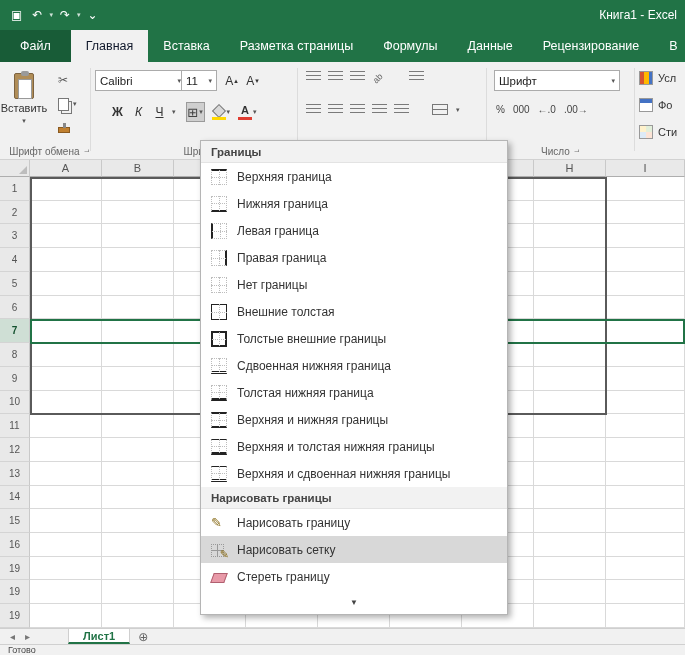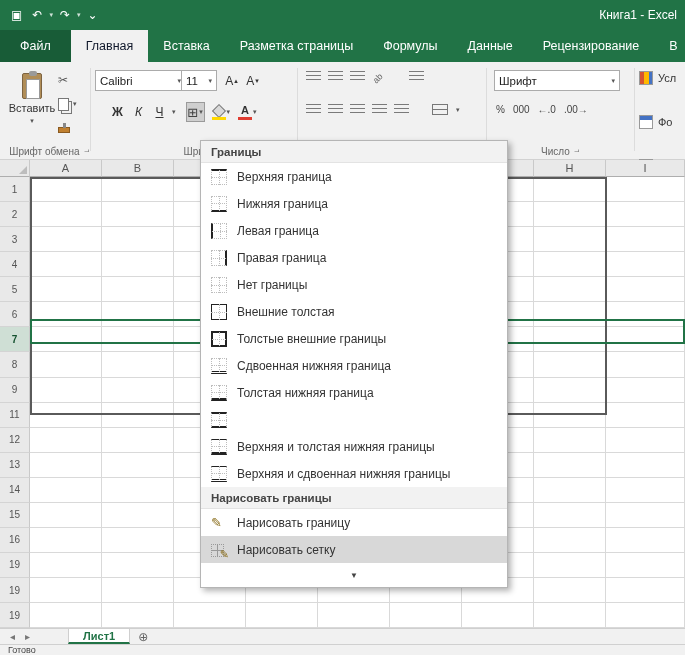--- a/index.html
+++ b/index.html
@@ -19,21 +19,21 @@
   .tab { line-height:32px; padding:0 15px; color:#fff; font-size:12.5px; white-space:nowrap; cursor:pointer; }
   .tab.file { background:#185c37; padding:0 20px; }
   .tab.active { background:#f1f1f1; color:#0f172a; }
 
   
   .ribbon { position:absolute; left:0; top:62px; width:685px; height:98px; background:#f1f1f1; border-bottom:1px solid #d2d2d2; }
   .vsep { position:absolute; top:6px; bottom:8px; width:1px; background:#dcdcdc; }
   .group-label { position:absolute; bottom:2px; font-size:10px; color:#666; text-align:center; white-space:nowrap; }
   .launcher { display:inline-block; font-size:9px; color:#777; transform:rotate(180deg); margin-left:4px; cursor:pointer; }
 
-  .paste-btn { position:absolute; left:8px; top:8px; width:48px; height:74px; display:flex; flex-direction:column; align-items:center; justify-content:flex-start; gap:3px; cursor:pointer; border:1px solid transparent; }
+  .paste-btn { position:absolute; left:0; top:8px; width:48px; height:74px; display:flex; flex-direction:column; align-items:center; justify-content:flex-start; gap:3px; cursor:pointer; border:1px solid transparent; }
   .clipboard-icon { position:relative; width:20px; height:26px; background:#b08d57; border:1px solid #7d6340; border-radius:2px; margin-top:2px; }
   .clipboard-icon::before { content:""; position:absolute; left:3px; top:5px; width:12px; height:18px; background:#fff; border:1px solid #999; }
   .clipboard-icon::after { content:""; position:absolute; left:6px; top:-3px; width:8px; height:5px; background:#9a9a9a; border-radius:2px; }
   .paste-label { font-size:11px; color:#333; }
   .paste-btn .dd { font-size:7px; color:#555; }
 
   .clip-icons { position:absolute; left:58px; top:10px; display:flex; flex-direction:column; gap:8px; }
   .clip-icons .ci { display:flex; align-items:center; gap:3px; height:16px; cursor:pointer; }
   .cut-glyph { font-size:12px; color:#555; }
   .copy-icon { width:11px; height:13px; background:#fff; border:1px solid #777; box-shadow:3px 3px 0 -1px #f1f1f1, 3px 3px 0 0 #777; }
@@ -63,21 +63,21 @@
   .align-row1 { position:absolute; left:306px; top:9px; display:flex; gap:7px; align-items:center; }
   .align-row2 { position:absolute; left:306px; top:42px; display:flex; gap:7px; align-items:center; }
   .diag { font-size:9px; color:#666; display:inline-block; transform:rotate(-45deg); width:14px; }
   .merge-icon { width:16px; height:11px; border:1px solid #777; background:linear-gradient(#777 0 0) center/100% 1px no-repeat; }
   .gap-right { margin-left:16px; }
 
   .num-combo { position:absolute; left:494px; top:8px; width:126px; height:21px; }
   .num-row2 { position:absolute; left:496px; top:42px; display:flex; gap:8px; align-items:center; font-size:10px; color:#444; }
   .num-row2 .nb { cursor:pointer; }
 
-  .styles-col { position:absolute; left:639px; top:6px; display:flex; flex-direction:column; gap:24px; }
+  .styles-col { position:absolute; left:639px; top:6px; display:flex; flex-direction:column; gap:7px; }
   .style-btn { display:flex; align-items:center; gap:5px; height:20px; font-size:11px; color:#333; cursor:pointer; white-space:nowrap; }
   .conditional-formatting-icon { width:14px; height:14px; background:linear-gradient(to right,#d65532 0 4px,#ffb900 4px 9px,#4472c4 9px 14px); border:1px solid #999; }
   .format-table-icon { width:14px; height:14px; background:linear-gradient(#4472c4 0 4px,#fff 4px), linear-gradient(#bbb 0 0) center/100% 1px no-repeat, linear-gradient(#bbb 0 0) center/1px 100% no-repeat; border:1px solid #999; }
   .cell-styles-icon { width:14px; height:14px; background:conic-gradient(#e2efda 0 25%, #fce4d6 0 50%, #ddebf7 0 75%, #fff2cc 0); border:1px solid #999; }
 
   
   .sheet { position:absolute; left:0; top:160px; width:685px; height:468px; background:#fff; }
   .col-headers { display:flex; height:17px; }
   .corner { position:relative; width:30px; background:#e9e9e9; border-right:1px solid #c9c9c9; border-bottom:1px solid #aeaeae; cursor:pointer; }
   .corner::after { content:""; position:absolute; right:2px; bottom:2px; border-left:8px solid transparent; border-bottom:8px solid #bdbdbd; }
@@ -418,20 +418,32 @@
           <div class="cell"></div>
           <div class="cell"></div>
           <div class="cell"></div>
           <div class="cell"></div>
           <div class="cell"></div>
           <div class="cell"></div>
           <div class="cell"></div>
           <div class="cell"></div>
         </div>
 
+        <div class="row">
+          <div class="row-h">10</div>
+          <div class="cell"></div>
+          <div class="cell"></div>
+          <div class="cell"></div>
+          <div class="cell"></div>
+          <div class="cell"></div>
+          <div class="cell"></div>
+          <div class="cell"></div>
+          <div class="cell"></div>
+          <div class="cell"></div>
+        </div>
 
         <div class="row">
           <div class="row-h">11</div>
           <div class="cell"></div>
           <div class="cell"></div>
           <div class="cell"></div>
           <div class="cell"></div>
           <div class="cell"></div>
           <div class="cell"></div>
           <div class="cell"></div>
@@ -592,20 +604,21 @@
           <span class="mi-label">Сдвоенная нижняя граница</span>
         </div>
 
         <div class="mi">
           <span class="bicon border-thick-bottom-icon"></span>
           <span class="mi-label">Толстая нижняя граница</span>
         </div>
 
         <div class="mi">
           <span class="bicon border-top-bottom-icon"></span>
+          <span class="mi-label">Верхняя и нижняя границы</span>
         </div>
 
         <div class="mi">
           <span class="bicon border-top-thick-bottom-icon"></span>
           <span class="mi-label">Верхняя и толстая нижняя границы</span>
         </div>
 
         <div class="mi">
           <span class="bicon border-top-double-bottom-icon"></span>
           <span class="mi-label">Верхняя и сдвоенная нижняя границы</span>
@@ -617,20 +630,24 @@
         <div class="mi">
           <span class="dicon draw-border-icon"></span>
           <span class="mi-label">Нарисовать границу</span>
         </div>
 
         <div class="mi highlighted">
           <span class="dicon draw-grid-icon"></span>
           <span class="mi-label">Нарисовать сетку</span>
         </div>
 
+        <div class="mi">
+          <span class="dicon erase-icon"></span>
+          <span class="mi-label">Стереть границу</span>
+        </div>
       </div>
     <div class="menu-more">
       <span>▼</span>
     </div>
   </div>
 
   <div class="sheetbar">
     <div class="nav">
       <span>◂</span>
       <span>▸</span>

